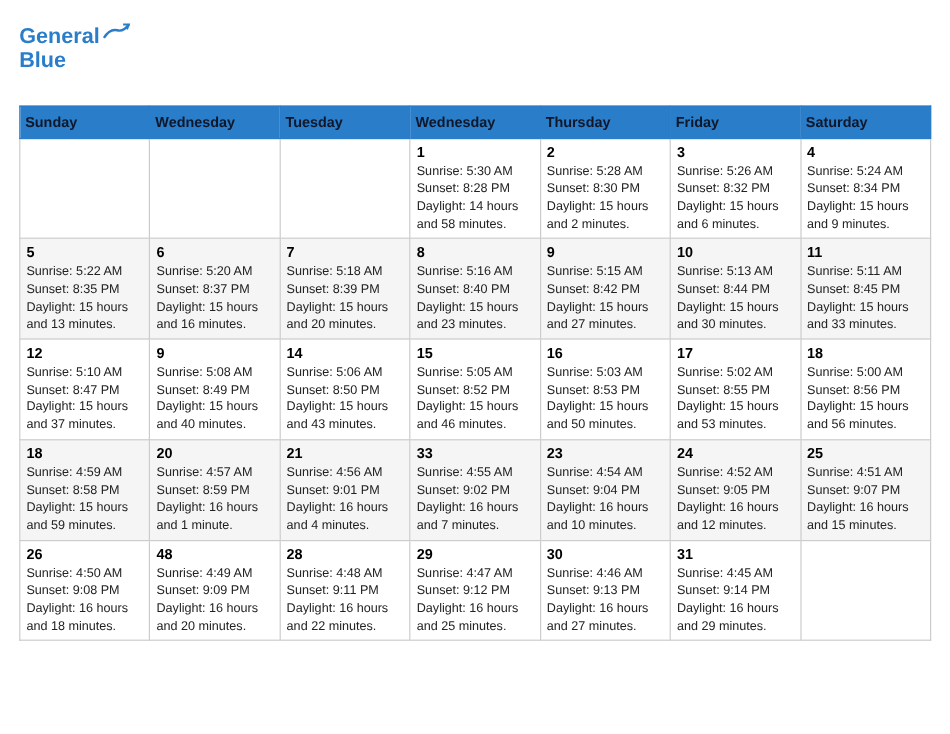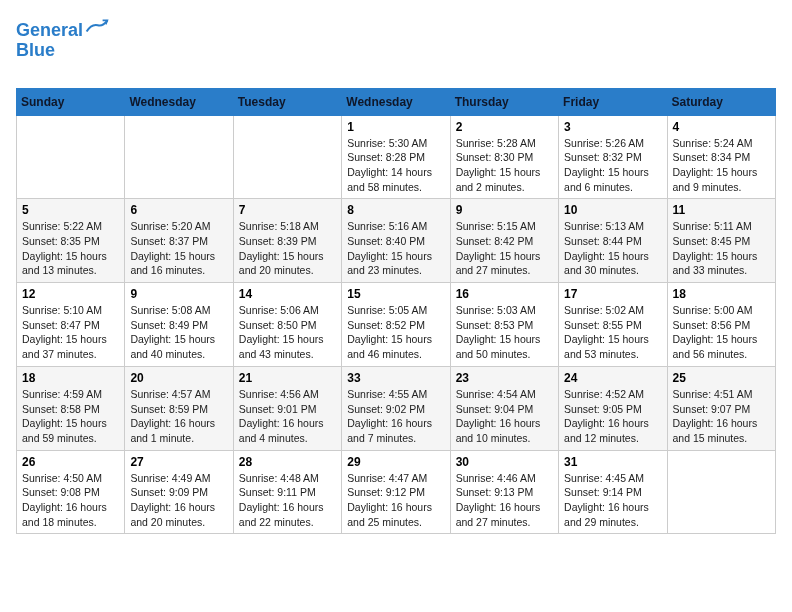--- a/index.html
+++ b/index.html
@@ -225,21 +225,21 @@
           <span class="day-num">25</span>
           <div class="day-info">Sunrise: 4:51 AM<br>Sunset: 9:07 PM<br>Daylight: 16 hours<br>and 15 minutes.</div>
         </td>
       </tr>
       <tr>
         <td>
           <span class="day-num">26</span>
           <div class="day-info">Sunrise: 4:50 AM<br>Sunset: 9:08 PM<br>Daylight: 16 hours<br>and 18 minutes.</div>
         </td>
         <td>
-          <span class="day-num">27</span>
+          <span class="day-num">48</span>
           <div class="day-info">Sunrise: 4:49 AM<br>Sunset: 9:09 PM<br>Daylight: 16 hours<br>and 20 minutes.</div>
         </td>
         <td>
           <span class="day-num">28</span>
           <div class="day-info">Sunrise: 4:48 AM<br>Sunset: 9:11 PM<br>Daylight: 16 hours<br>and 22 minutes.</div>
         </td>
         <td>
           <span class="day-num">29</span>
           <div class="day-info">Sunrise: 4:47 AM<br>Sunset: 9:12 PM<br>Daylight: 16 hours<br>and 25 minutes.</div>
         </td>

